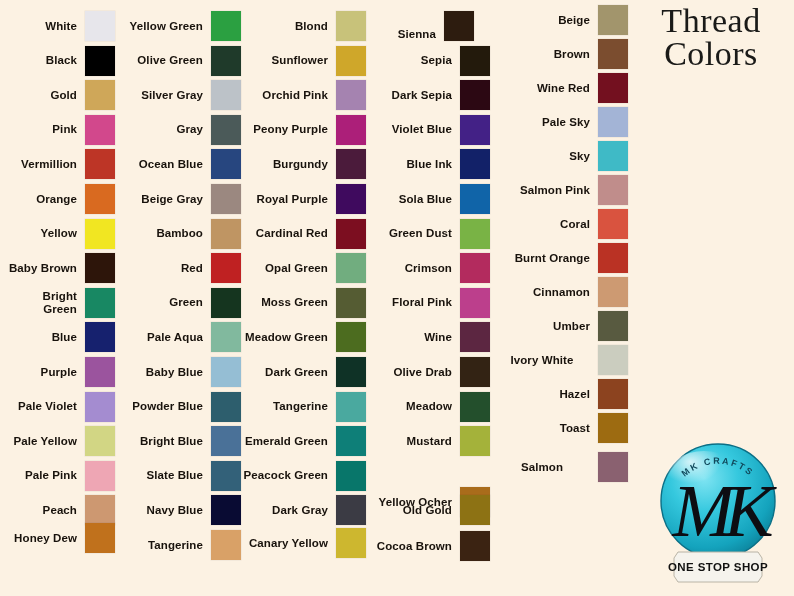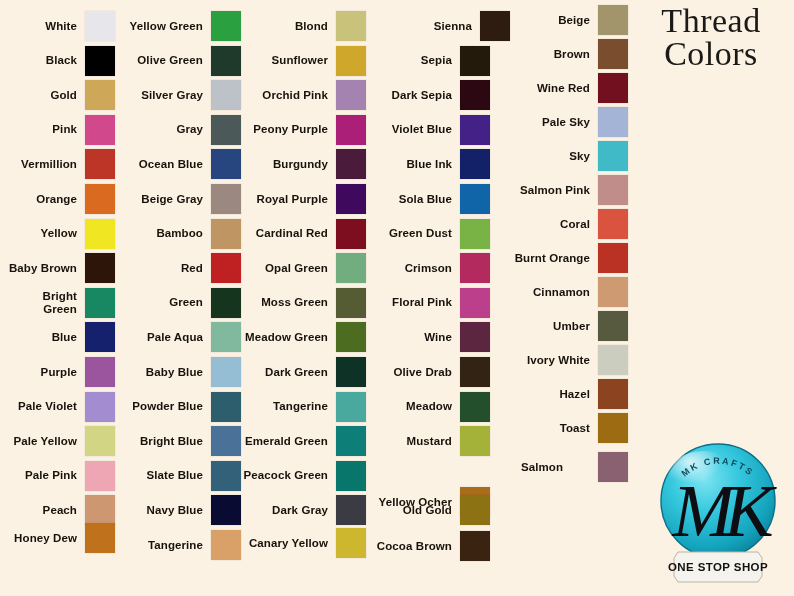--- a/index.html
+++ b/index.html
@@ -278,21 +278,21 @@
         <div class="row lr" style="left: 243px; width: 123px; top: 495.4px;">
           <div class="lbl" style="width: 88px;">Dark Gray</div>
           <div class="sw" title="Dark Gray" style="background: rgb(59, 59, 68);"></div>
         </div>
         <div class="row lr" style="left: 243px; width: 123px; top: 528px;">
           <div class="lbl" style="width: 88px;">Canary Yellow</div>
           <div class="sw" title="Canary Yellow" style="background: rgb(205, 183, 47);"></div>
         </div>
       </div>
       <div class="col" style="left: 0px;">
-        <div class="row lr" style="left: 388px; width: 122px; top: 11px;">
+        <div class="row lr" style="left: 352px; width: 122px; top: 11px; align-items: flex-end;">
           <div class="lbl" style="width: 88px;">Sienna</div>
           <div class="sw" title="Sienna" style="background: rgb(45, 28, 15);"></div>
         </div>
         <div class="row lr" style="left: 368px; width: 122px; top: 45.6px;">
           <div class="lbl" style="width: 88px;">Sepia</div>
           <div class="sw" title="Sepia" style="background: rgb(35, 26, 12);"></div>
         </div>
         <div class="row lr" style="left: 368px; width: 122px; top: 80.2px;">
           <div class="lbl" style="width: 88px;">Dark Sepia</div>
           <div class="sw" title="Dark Sepia" style="background: rgb(44, 8, 19);"></div>
@@ -385,21 +385,21 @@
         </div>
         <div class="row lr" style="left: 494px; width: 134px; top: 277px;">
           <div class="lbl" style="width: 100px;">Cinnamon</div>
           <div class="sw" title="Cinnamon" style="background: rgb(205, 154, 114);"></div>
         </div>
         <div class="row lr" style="left: 494px; width: 134px; top: 311px;">
           <div class="lbl" style="width: 100px;">Umber</div>
           <div class="sw" title="Umber" style="background: rgb(88, 90, 64);"></div>
         </div>
         <div class="row lr" style="left: 494px; width: 134px; top: 345px;">
-          <div class="lbl" style="width: 100px;">Ivory White</div>
+          <div class="lbl" style="width: 100px; text-align: center;">Ivory White</div>
           <div class="sw" title="Ivory White" style="background: rgb(203, 205, 191);"></div>
         </div>
         <div class="row lr" style="left: 494px; width: 134px; top: 379px;">
           <div class="lbl" style="width: 100px;">Hazel</div>
           <div class="sw" title="Hazel" style="background: rgb(140, 67, 31);"></div>
         </div>
         <div class="row lr" style="left: 494px; width: 134px; top: 413px;">
           <div class="lbl" style="width: 100px;">Toast</div>
           <div class="sw" title="Toast" style="background: rgb(157, 107, 17);"></div>
         </div>

